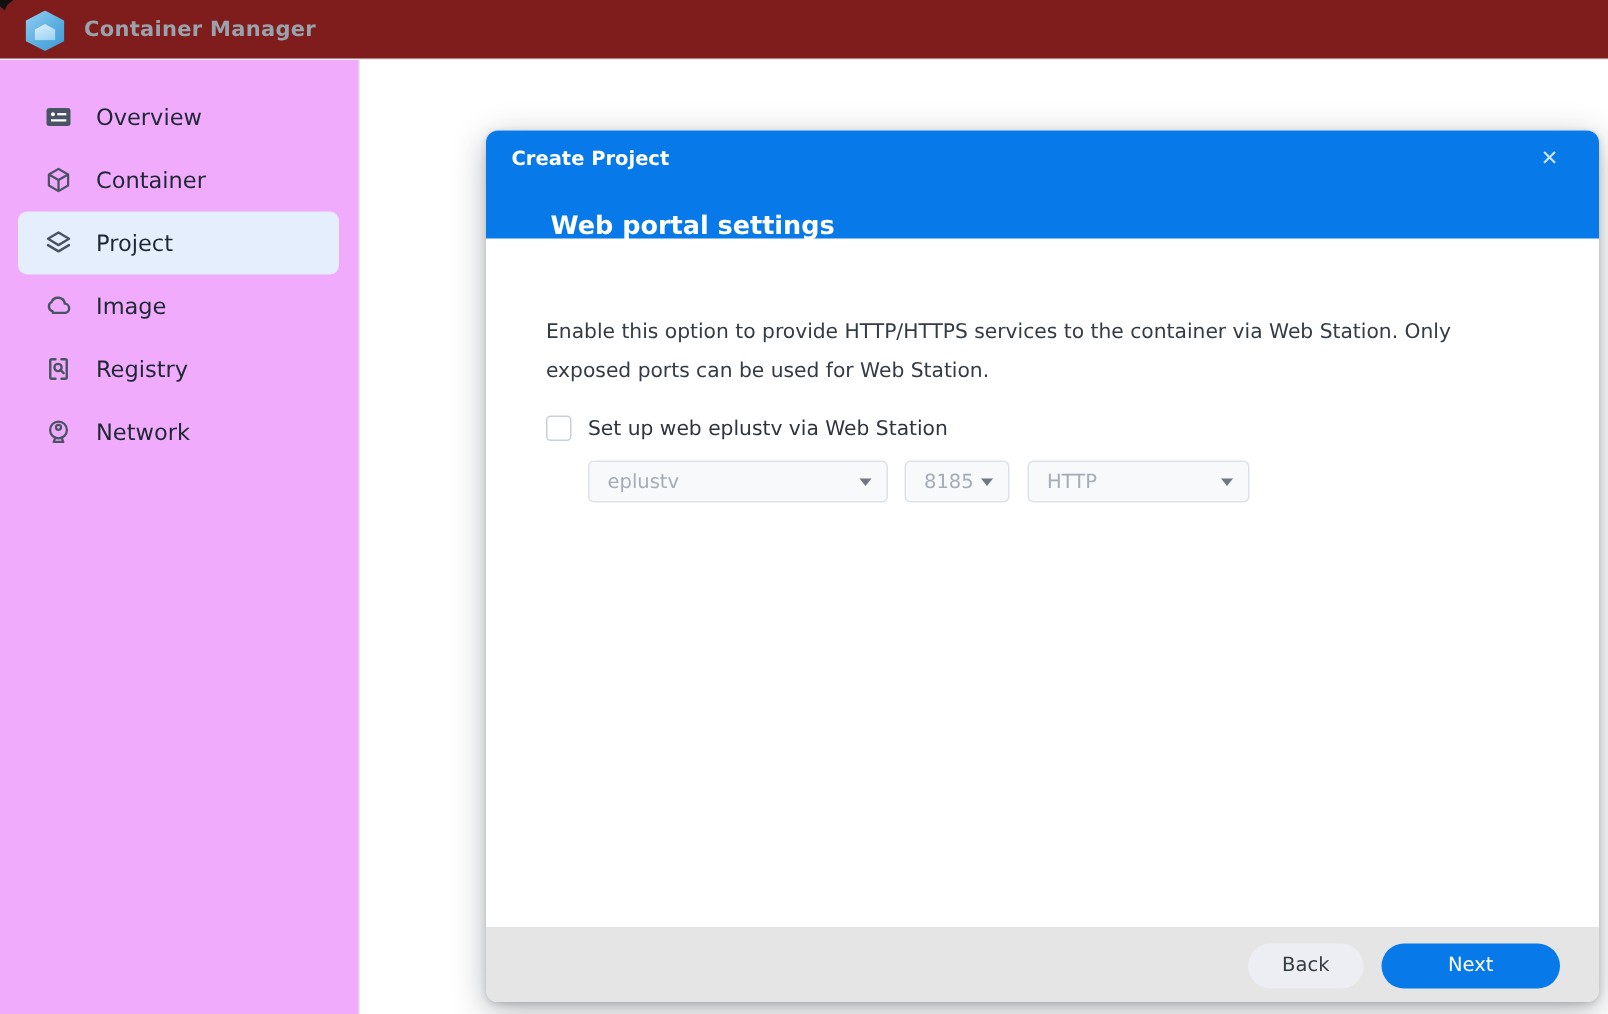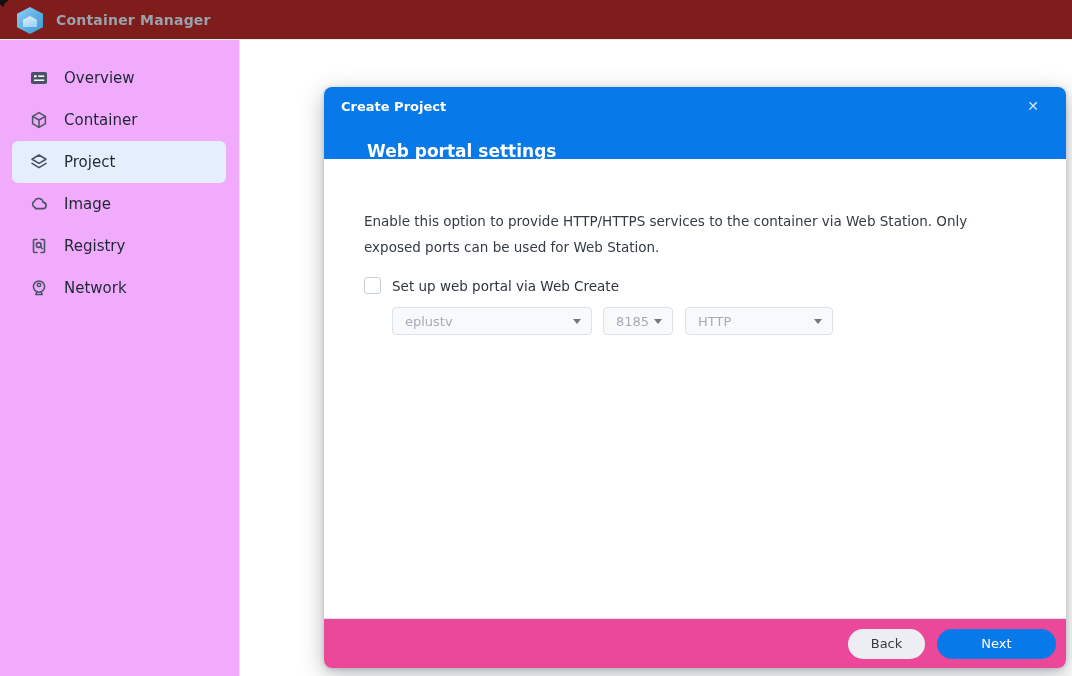--- a/index.html
+++ b/index.html
@@ -62,22 +62,22 @@
   .select { height:28px; background:#f7f9fb; border:1px solid #dde2e8; border-radius:4px;
             display:flex; align-items:center; justify-content:space-between;
             padding:0 10px 0 12px; color:#a4adb7; font-size:13px; }
   .select.w1 { width:200px; }
   .select.w2 { width:70px;  margin-left:11px; }
   .select.w3 { width:148px; margin-left:12px; }
   .caret { width:0; height:0; border-left:4.5px solid transparent;
            border-right:4.5px solid transparent; border-top:5.5px solid #707983; }
 
   .dialog-footer { position:absolute; left:0; bottom:0; width:742px; height:50px;
-            border-top:1px solid #dfe3e8; border-radius:0 0 8px 8px; background:#ec4899;
-            display:flex; align-items:center; justify-content:flex-end; padding-right:10px; }
+            border-top:1px solid #dfe3e8; border-radius:0 0 8px 8px; background:#e5e5e5;
+            display:flex; align-items:center; justify-content:flex-end; padding-right:26px; }
   .btn { height:30px; border:none; border-radius:15px; font-size:13px; cursor:pointer;
          font-family:inherit; }
   .btn-back { width:77px; background:#eceef3; color:#343b43; }
   .btn-next { width:119px; background:#0879e8; color:#fff; margin-left:12px; }
 
   svg { display:block; }
 </style>
 </head>
 <body>
 
@@ -152,21 +152,21 @@
     <div class="dialog-title">Create Project</div>
     <div class="dialog-subtitle">Web portal settings</div>
     <div class="dialog-close">✕</div>
   </div>
 
   <div class="dialog-body">
     <div class="desc">Enable this option to provide HTTP/HTTPS services to the container via Web Station. Only exposed ports can be used for Web Station.</div>
 
     <div class="checkbox-row">
       <div class="checkbox"></div>
-      <span class="checkbox-label">Set up web portal via Web Create</span>
+      <span class="checkbox-label">Set up web eplustv via Web Station</span>
     </div>
 
     <div class="selects-row">
       <div class="select w1">
         <span>eplustv</span>
         <span class="caret"></span>
       </div>
       <div class="select w2">
         <span>8185</span>
         <span class="caret"></span>

